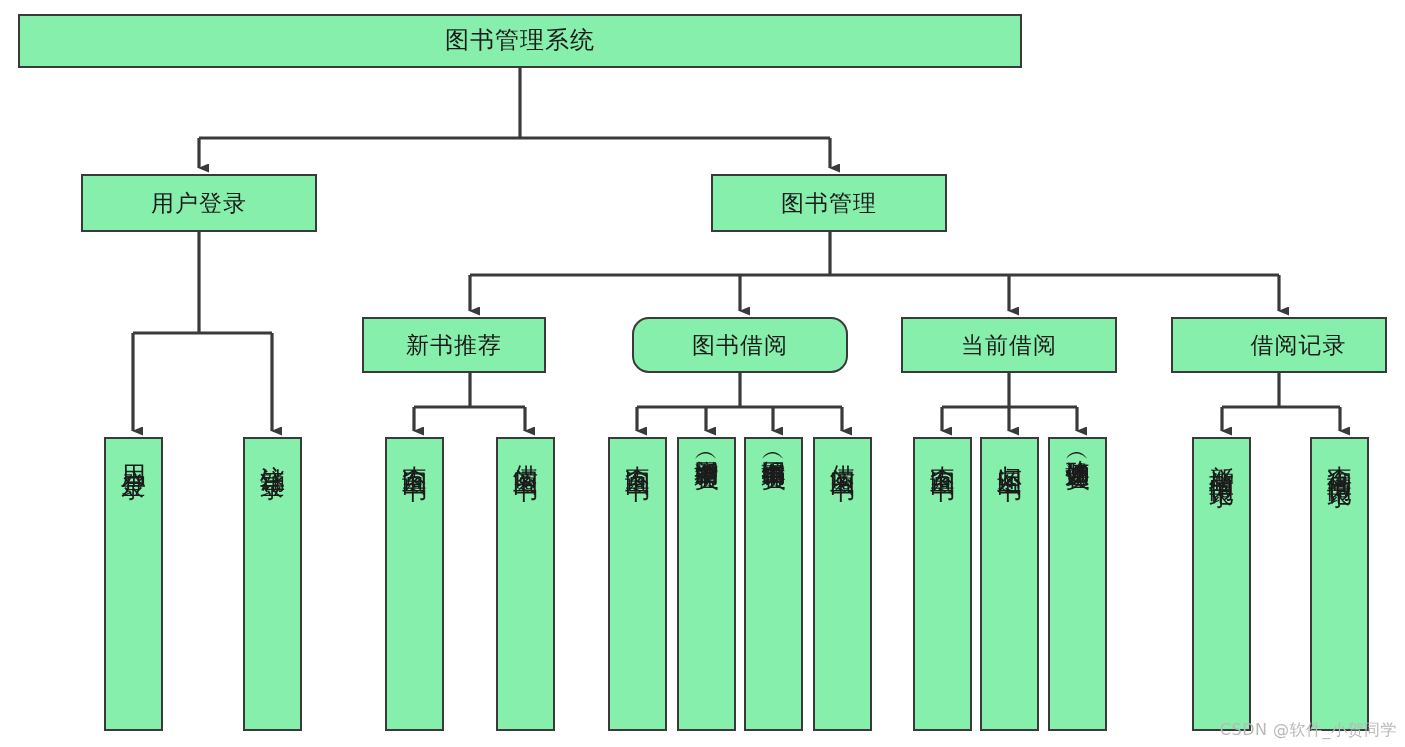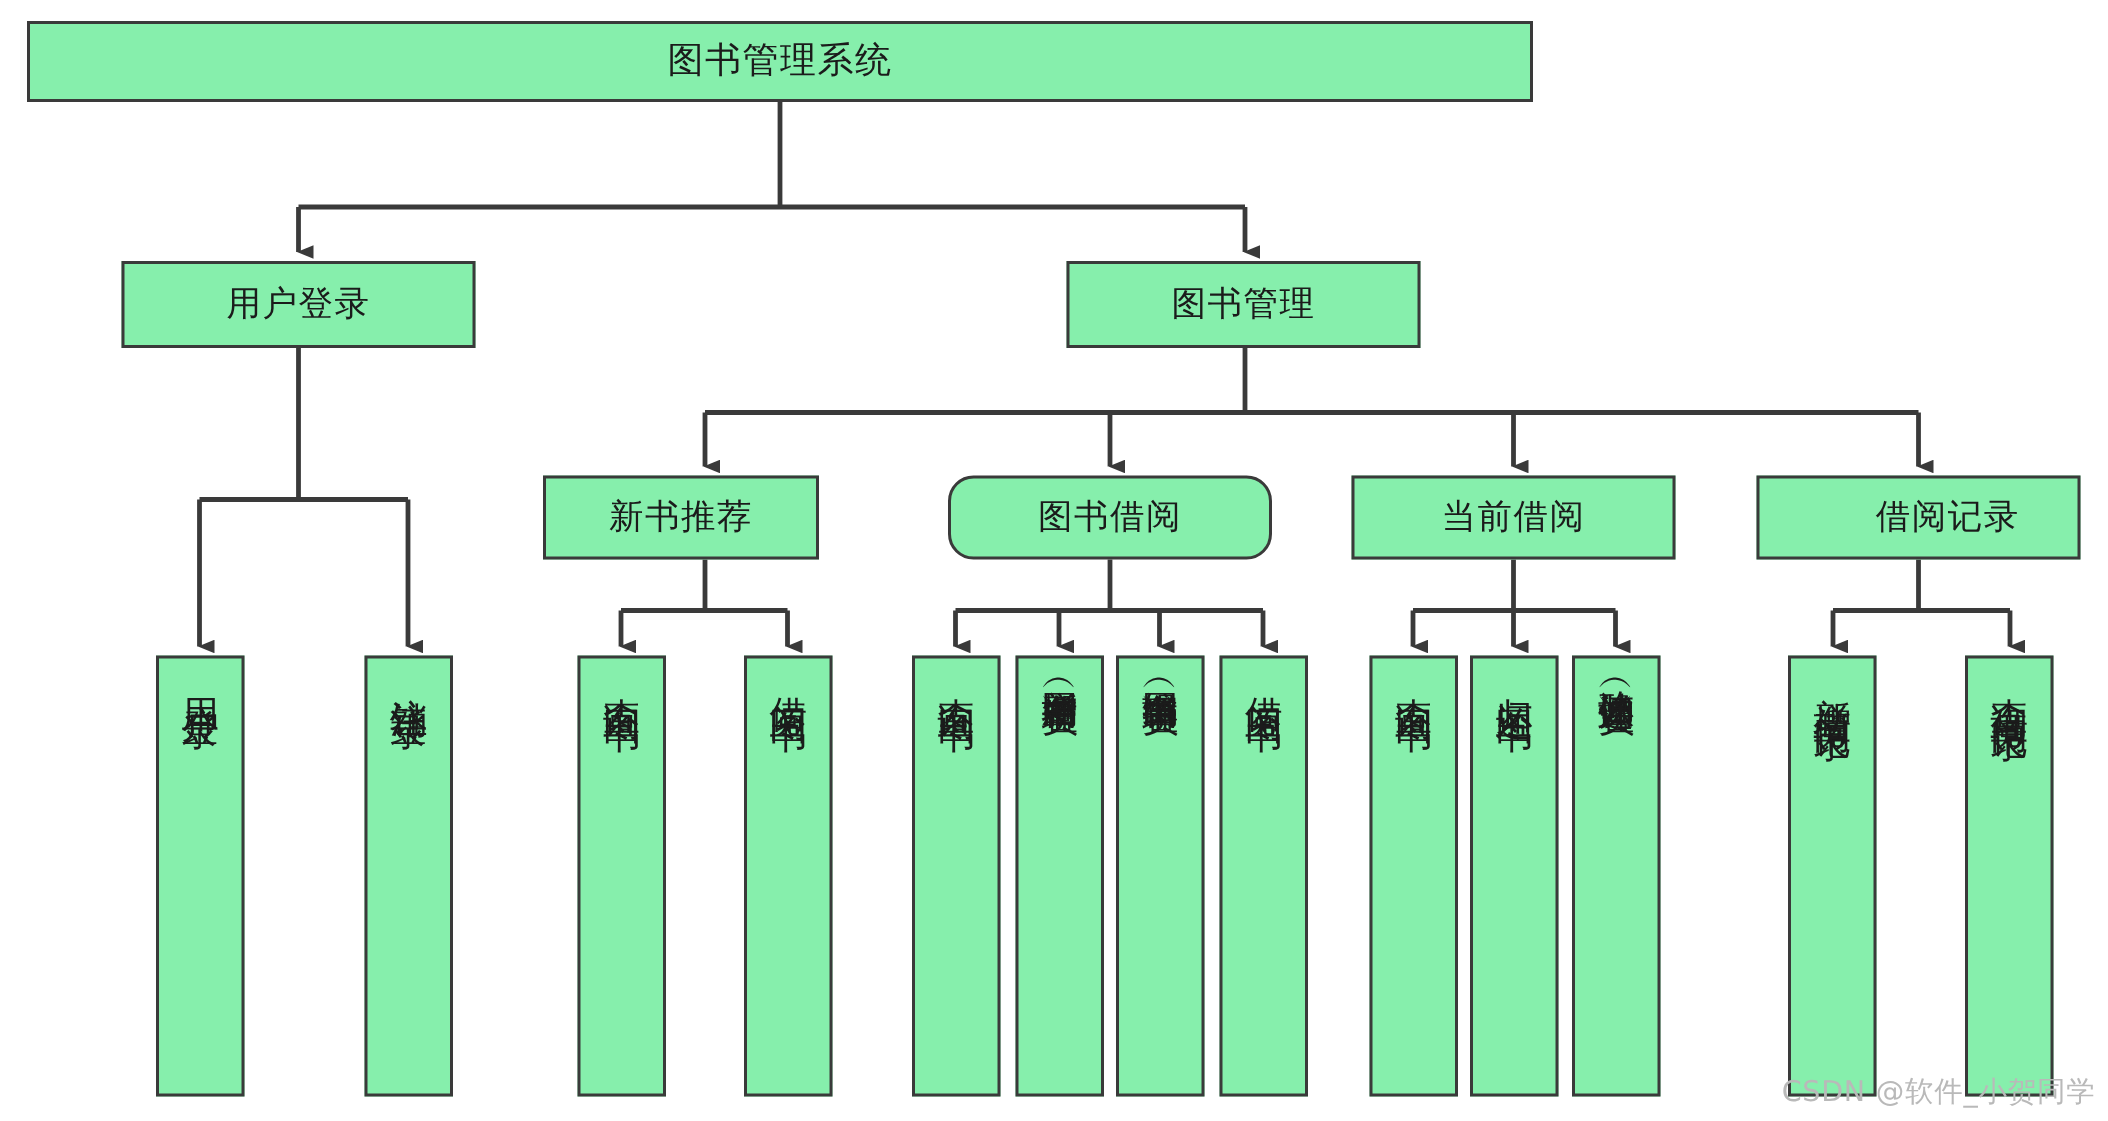--- a/index.html
+++ b/index.html
@@ -70,21 +70,21 @@
     padding-top: 2px;
   }
   .node.vert.tight .node-label {
     letter-spacing: 1px;
     font-size: 24px;
   }
   #watermark {
     position: absolute;
     right: 8px;
     bottom: 6px;
-    font-size: 19px;
+    font-size: 16px;
     color: #b9b9b9;
     letter-spacing: 0.5px;
     z-index: 5;
     white-space: nowrap;
   }
 </style>
 </head>
 <body>
 
 <div id="diagram-root">

